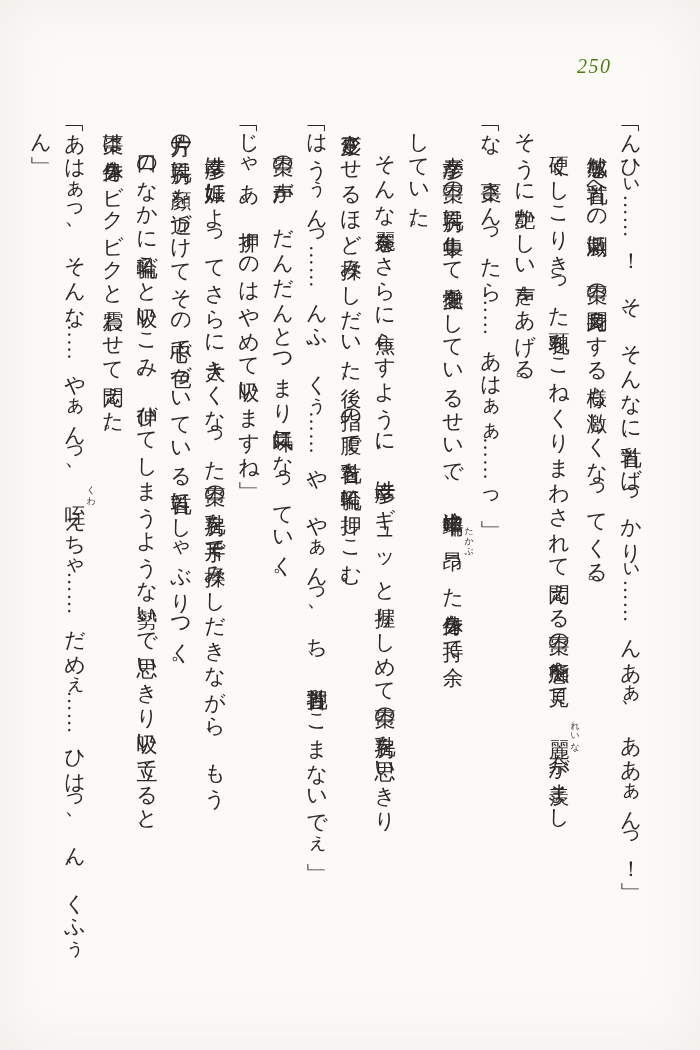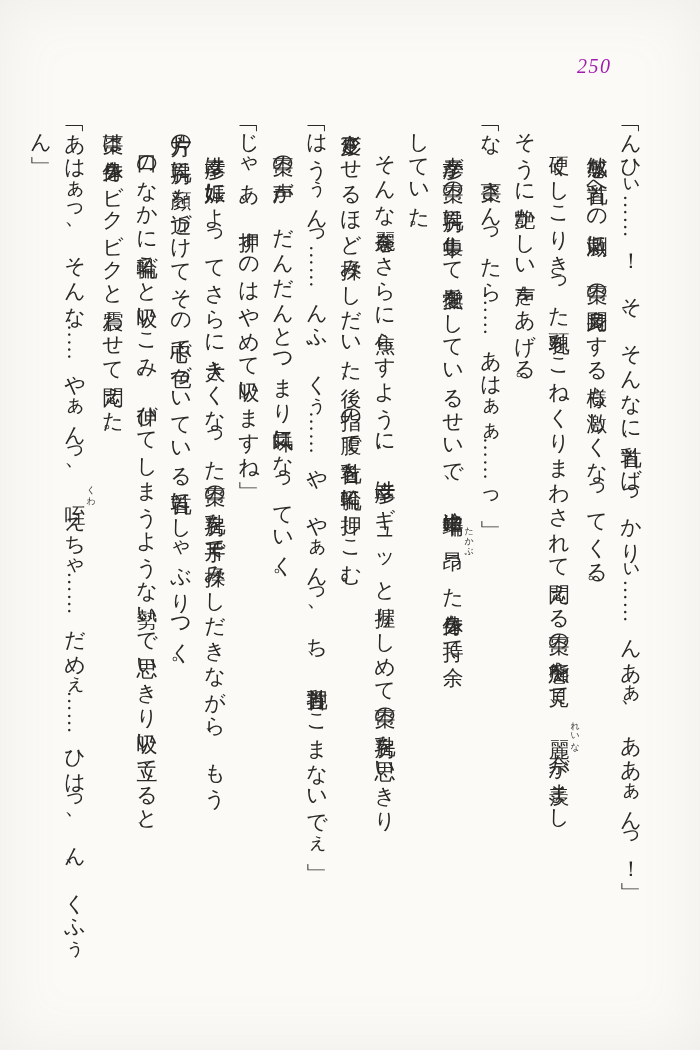--- a/index.html
+++ b/index.html
@@ -19,21 +19,21 @@
     background: #fbfaf7;
     box-shadow: inset 0 0 60px rgba(160,150,130,0.12);
   }
   .page-number {
     position: absolute;
     left: 577px;
     top: 55px;
     font-size: 20px;
     font-style: italic;
     letter-spacing: 1.5px;
-    color: #a21caf;
+    color: #4d7c0f;
   }
   .text-block {
     position: absolute;
     top: 118px;
     right: 52px;
     height: 845px;
     writing-mode: vertical-rl;
     text-orientation: mixed;
     font-size: 21px;
     line-height: 34px;

